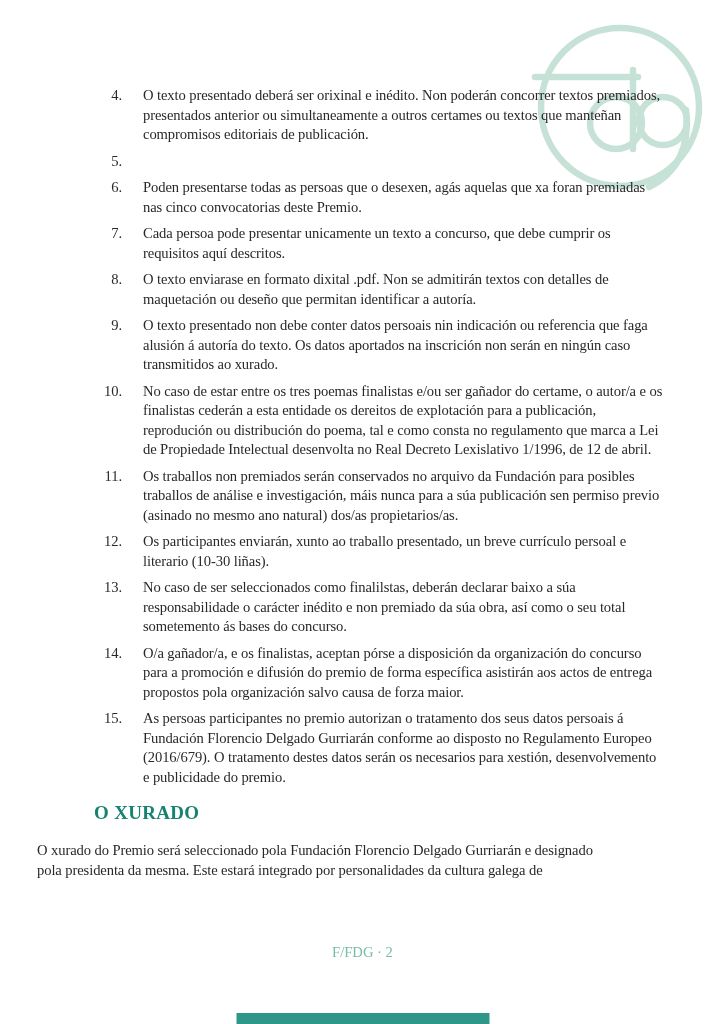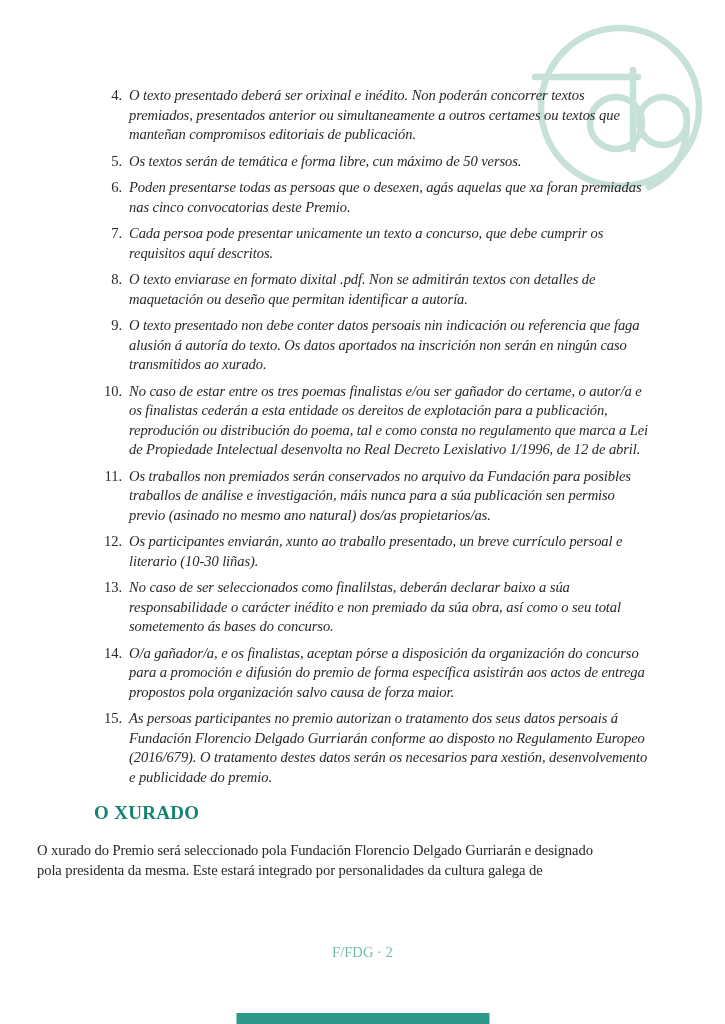--- a/index.html
+++ b/index.html
@@ -15,21 +15,21 @@
     position:absolute;left:530px;top:0;width:195px;height:200px;
     z-index:0;
   }
   .content{position:relative;z-index:1;padding-top:86px;}
   .item{
     display:flex;
     margin-bottom:7px;
     font-size:14.6px;line-height:19.5px;letter-spacing:-0.1px;
   }
   .item .num{flex:0 0 122px;text-align:right;}
-  .item .txt{margin-left:7px;width:520px;font-style:italic;}
+  .item .txt{margin-left:21px;width:520px;}
   .heading{
     margin:15px 0 17px 94px;
     font-size:19px;font-weight:bold;
     color:#15836F;letter-spacing:0.3px;
   }
   .para{
     margin-left:37px;width:584px;
     font-size:14.6px;line-height:19.5px;letter-spacing:-0.1px;
   }
   .footer{
@@ -64,21 +64,20 @@
   </div>
 
   <div class="content">
 
     <div class="item">
       <span class="num">4.</span>
       <span class="txt">O texto presentado deberá ser orixinal e inédito. Non poderán concorrer textos premiados, presentados anterior ou simultaneamente a outros certames ou textos que manteñan compromisos editoriais de publicación.</span>
     </div>
     <div class="item">
       <span class="num">5.</span>
-      <span class="txt">Os textos serán de temática e forma libre, cun máximo de 50 versos.</span>
     </div>
     <div class="item">
       <span class="num">6.</span>
       <span class="txt">Poden presentarse todas as persoas que o desexen, agás aquelas que xa foran premiadas nas cinco convocatorias deste Premio.</span>
     </div>
     <div class="item">
       <span class="num">7.</span>
       <span class="txt">Cada persoa pode presentar unicamente un texto a concurso, que debe cumprir os requisitos aquí descritos.</span>
     </div>
     <div class="item">

